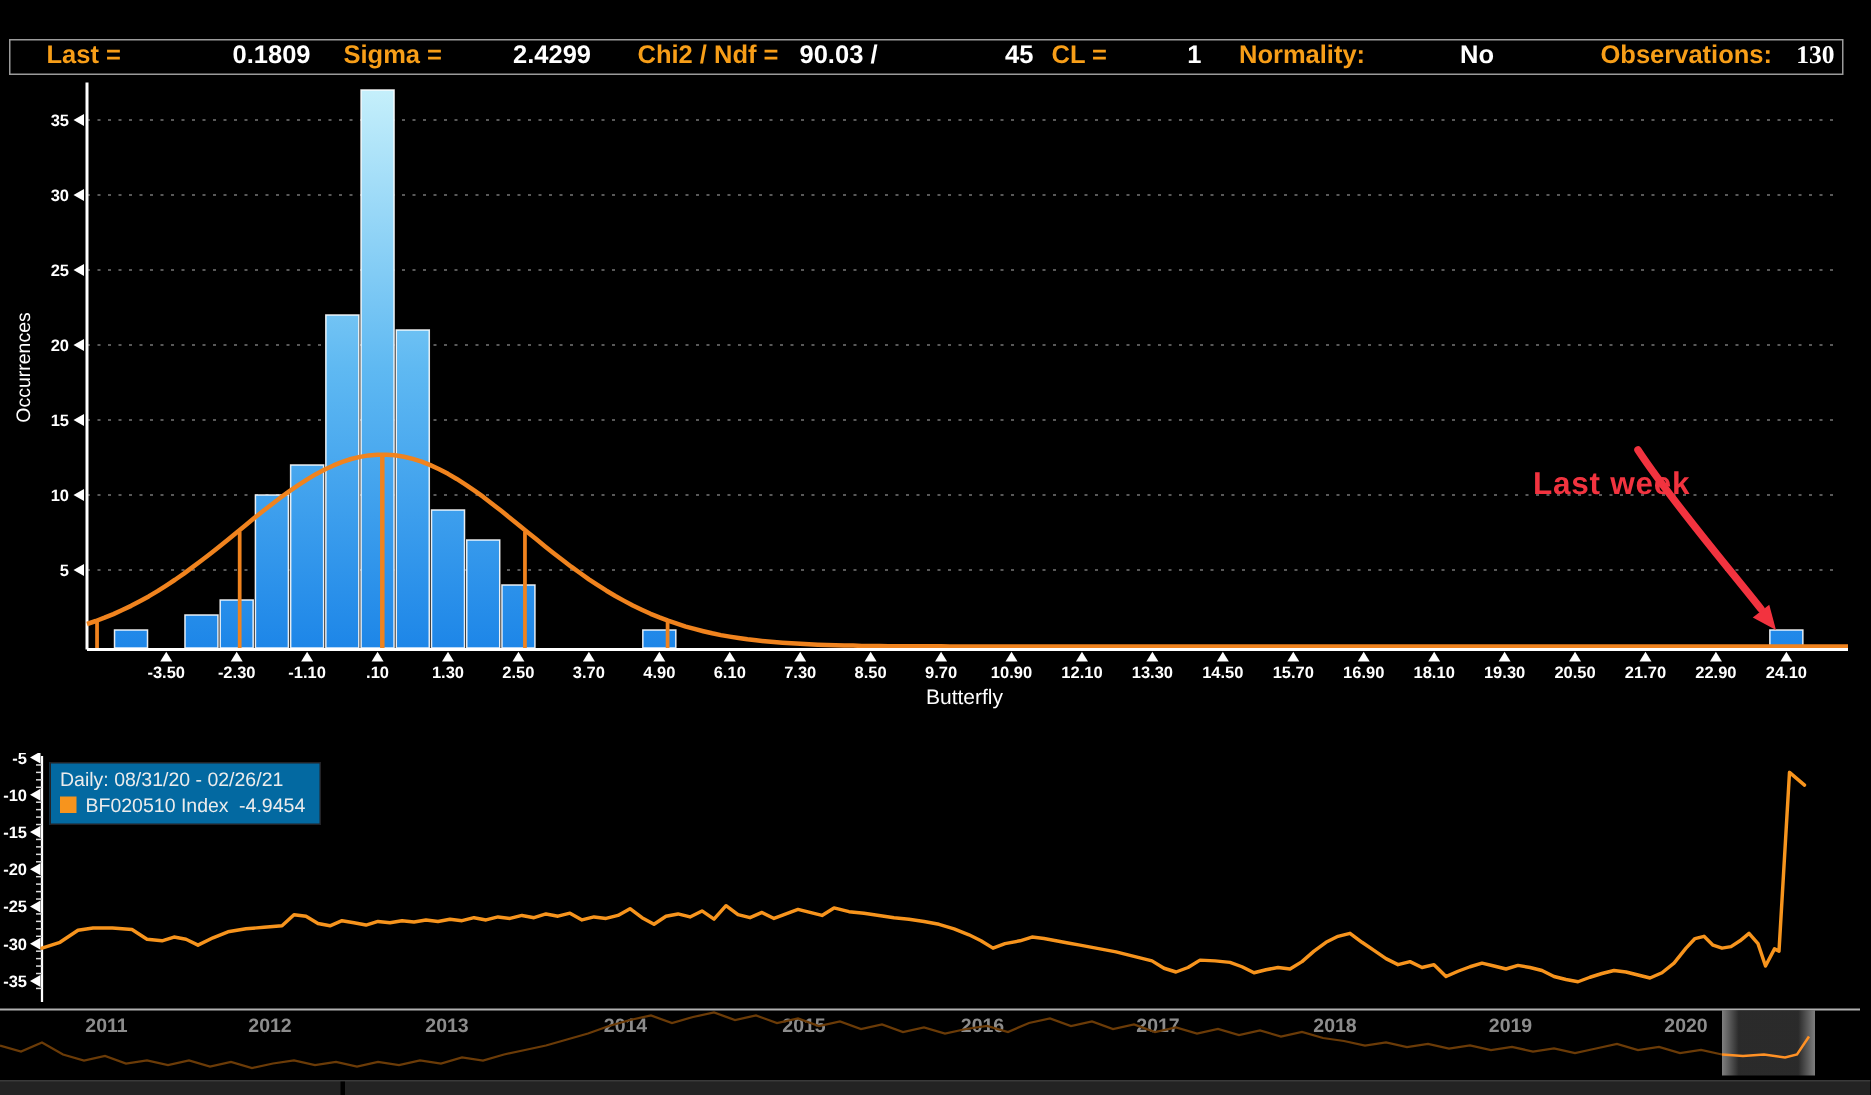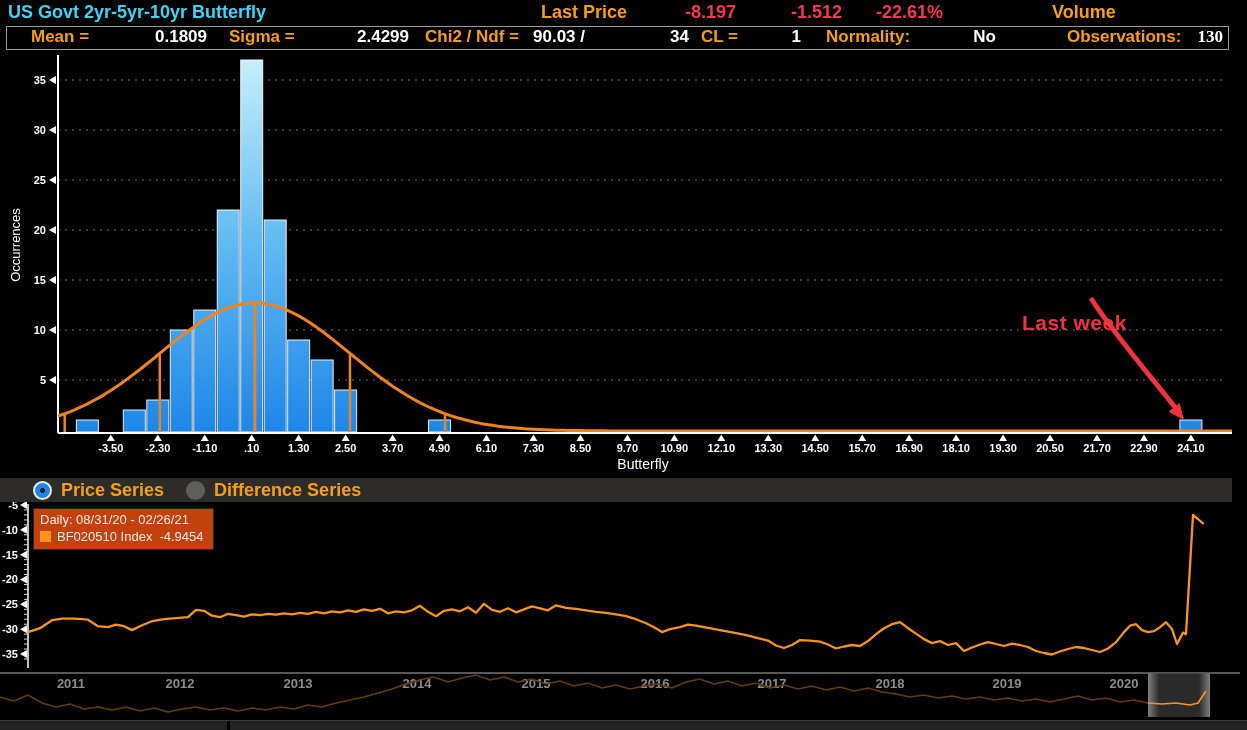--- a/index.html
+++ b/index.html
@@ -13,67 +13,59 @@
   .red{color:#f8374b;text-align:right;}
   .v1{left:620px;width:116px;}
   .v2{left:742px;width:100px;}
   .v3{left:848px;width:95px;}
   .volume{left:1052px;}
   .stats-bar{position:absolute;top:26px;left:6px;width:1221px;height:22px;border:1px solid #9b9b9b;background:#000;}
   .stats-bar span{position:absolute;top:0px;font-size:17px;font-weight:700;white-space:nowrap;}
   .ol{color:#f79e18;}
   .wv{color:#fff;text-align:right;}
   .s0l{left:24px;}  .s0v{left:100px;width:100px;}
-  .s1l{left:222px;} .s1v{left:320px;width:82px;}
+  .s1l{left:222px;} .s1v{left:320px;width:82px;text-align:center;}
   .s2l{left:418px;} .s2v{left:492px;width:86px;} .s2w{left:636px;width:46px;}
   .s3l{left:694px;} .s3v{left:748px;width:46px;}
   .s4l{left:819px;} .s4v{left:930px;width:59px;}
   .s5l{left:1060px;}.s5v{left:1138px;width:78px;font-family:Liberation Serif, serif;}
   #hist-mount{position:absolute;top:50px;left:0;width:1247px;height:428px;}
   #price-mount{position:absolute;top:502px;left:0;width:1247px;height:170px;}
   #nav-mount{position:absolute;top:672px;left:0;width:1247px;height:46px;}
   .vlabel{position:absolute;left:-74px;top:237px;width:180px;height:16px;transform:rotate(-90deg);text-align:center;font-size:13px;color:#fff;}
   .xlabel{position:absolute;left:543px;top:456px;width:200px;text-align:center;font-size:14px;color:#fff;}
   .lastweek{position:absolute;left:1022px;top:263px;font-size:21px;font-weight:700;color:#f2333f;letter-spacing:.5px;margin-top:48px;}
   .radio-bar{position:absolute;top:478px;left:0;width:1232px;height:24px;background:#2d2c29;display:flex;align-items:center;}
   .radio-item{display:flex;align-items:center;cursor:pointer;}
   .ri1{margin-left:33px;} .ri2{margin-left:22px;}
   .radio{width:15px;height:15px;border-radius:50%;margin-right:9px;flex:0 0 auto;}
   .sel{border:2px solid #ececec;background:radial-gradient(circle,#04223f 0 22%,#1d86e8 24% 100%);}
   .unsel{border:2px solid #5e5e5e;background:#5e5e5e;}
   .radio-label{color:#f79e18;font-size:18px;font-weight:700;}
-  .legend{position:absolute;left:33px;top:508px;background:#c2410c;border:1px solid #232327;padding:2px 9px 4px 6px;font-size:13px;color:#ececec;z-index:5;line-height:17px;}
+  .legend{position:absolute;left:33px;top:508px;background:#0369a1;border:1px solid #232327;padding:2px 9px 4px 6px;font-size:13px;color:#ececec;z-index:5;line-height:17px;}
   .legend-line2{display:flex;align-items:center;justify-content:flex-end;}
   .swatch{width:11px;height:11px;background:#f7941d;display:inline-block;margin-right:6px;}
   .legend-line2 .gap{margin-right:7px;}
   .bottom-bar{position:absolute;top:720px;left:0;width:1247px;height:10px;background:#232323;border-top:1px solid #3a3a3a;}
   .bb-divider{position:absolute;left:227px;top:0;width:3px;height:10px;background:#000;}
 </style>
 </head>
 <body>
 
 <div id="root">
 
-  <div class="header">
-    <span class="title">US Govt 2yr-5yr-10yr Butterfly</span>
-    <span class="amber lp-label">Last Price</span>
-    <span class="red v1">-8.197</span>
-    <span class="red v2">-1.512</span>
-    <span class="red v3">-22.61%</span>
-    <span class="amber volume">Volume</span>
-  </div>
 
   <div class="stats-bar">
-    <span class="ol s0l">Mean =</span>
+    <span class="ol s0l">Last =</span>
     <span class="wv s0v">0.1809</span>
     <span class="ol s1l">Sigma =</span>
     <span class="wv s1v">2.4299</span>
     <span class="ol s2l">Chi2 / Ndf =</span>
     <span class="wv s2v">90.03 /</span>
-    <span class="wv s2w">34</span>
+    <span class="wv s2w">45</span>
     <span class="ol s3l">CL =</span>
     <span class="wv s3v">1</span>
     <span class="ol s4l">Normality:</span>
     <span class="wv s4v">No</span>
     <span class="ol s5l">Observations:</span>
     <span class="wv s5v">130</span>
   </div>
 
   <div id="hist-mount"><svg viewBox="0 50 1247 428" width="1247" height="428">
         <defs>
@@ -185,30 +177,20 @@
         </g>
         <g>
           <path d="M1092,300 C1115,335 1152,378 1174,406" fill="none" stroke="#f2333f" stroke-width="5" stroke-linecap="round"></path>
           <polygon points="1184,420 1168.5,411.7 1179.5,403.1" fill="#f2333f"></polygon>
         </g>
       </svg></div>
   <div class="vlabel">Occurrences</div>
   <div class="xlabel">Butterfly</div>
   <div class="lastweek">Last week</div>
 
-  <div class="radio-bar">
-    <div class="radio-item ri1">
-      <span class="radio sel"></span>
-      <span class="radio-label">Price Series</span>
-    </div>
-    <div class="radio-item ri2">
-      <span class="radio unsel"></span>
-      <span class="radio-label">Difference Series</span>
-    </div>
-  </div>
 
   <div id="price-mount"><svg viewBox="0 502 1247 170" width="1247" height="170">
         <g>
           <line x1="28" y1="504" x2="28" y2="668" stroke="#fff" stroke-width="1.5"></line>
           <line x1="24" y1="658.946" x2="28" y2="658.946" stroke="#ddd" stroke-width="1"></line>
           <line x1="24" y1="649.014" x2="28" y2="649.014" stroke="#ddd" stroke-width="1"></line>
           <line x1="24" y1="644.048" x2="28" y2="644.048" stroke="#ddd" stroke-width="1"></line>
           <line x1="24" y1="639.082" x2="28" y2="639.082" stroke="#ddd" stroke-width="1"></line>
           <line x1="24" y1="634.116" x2="28" y2="634.116" stroke="#ddd" stroke-width="1"></line>
           <line x1="24" y1="624.184" x2="28" y2="624.184" stroke="#ddd" stroke-width="1"></line>

